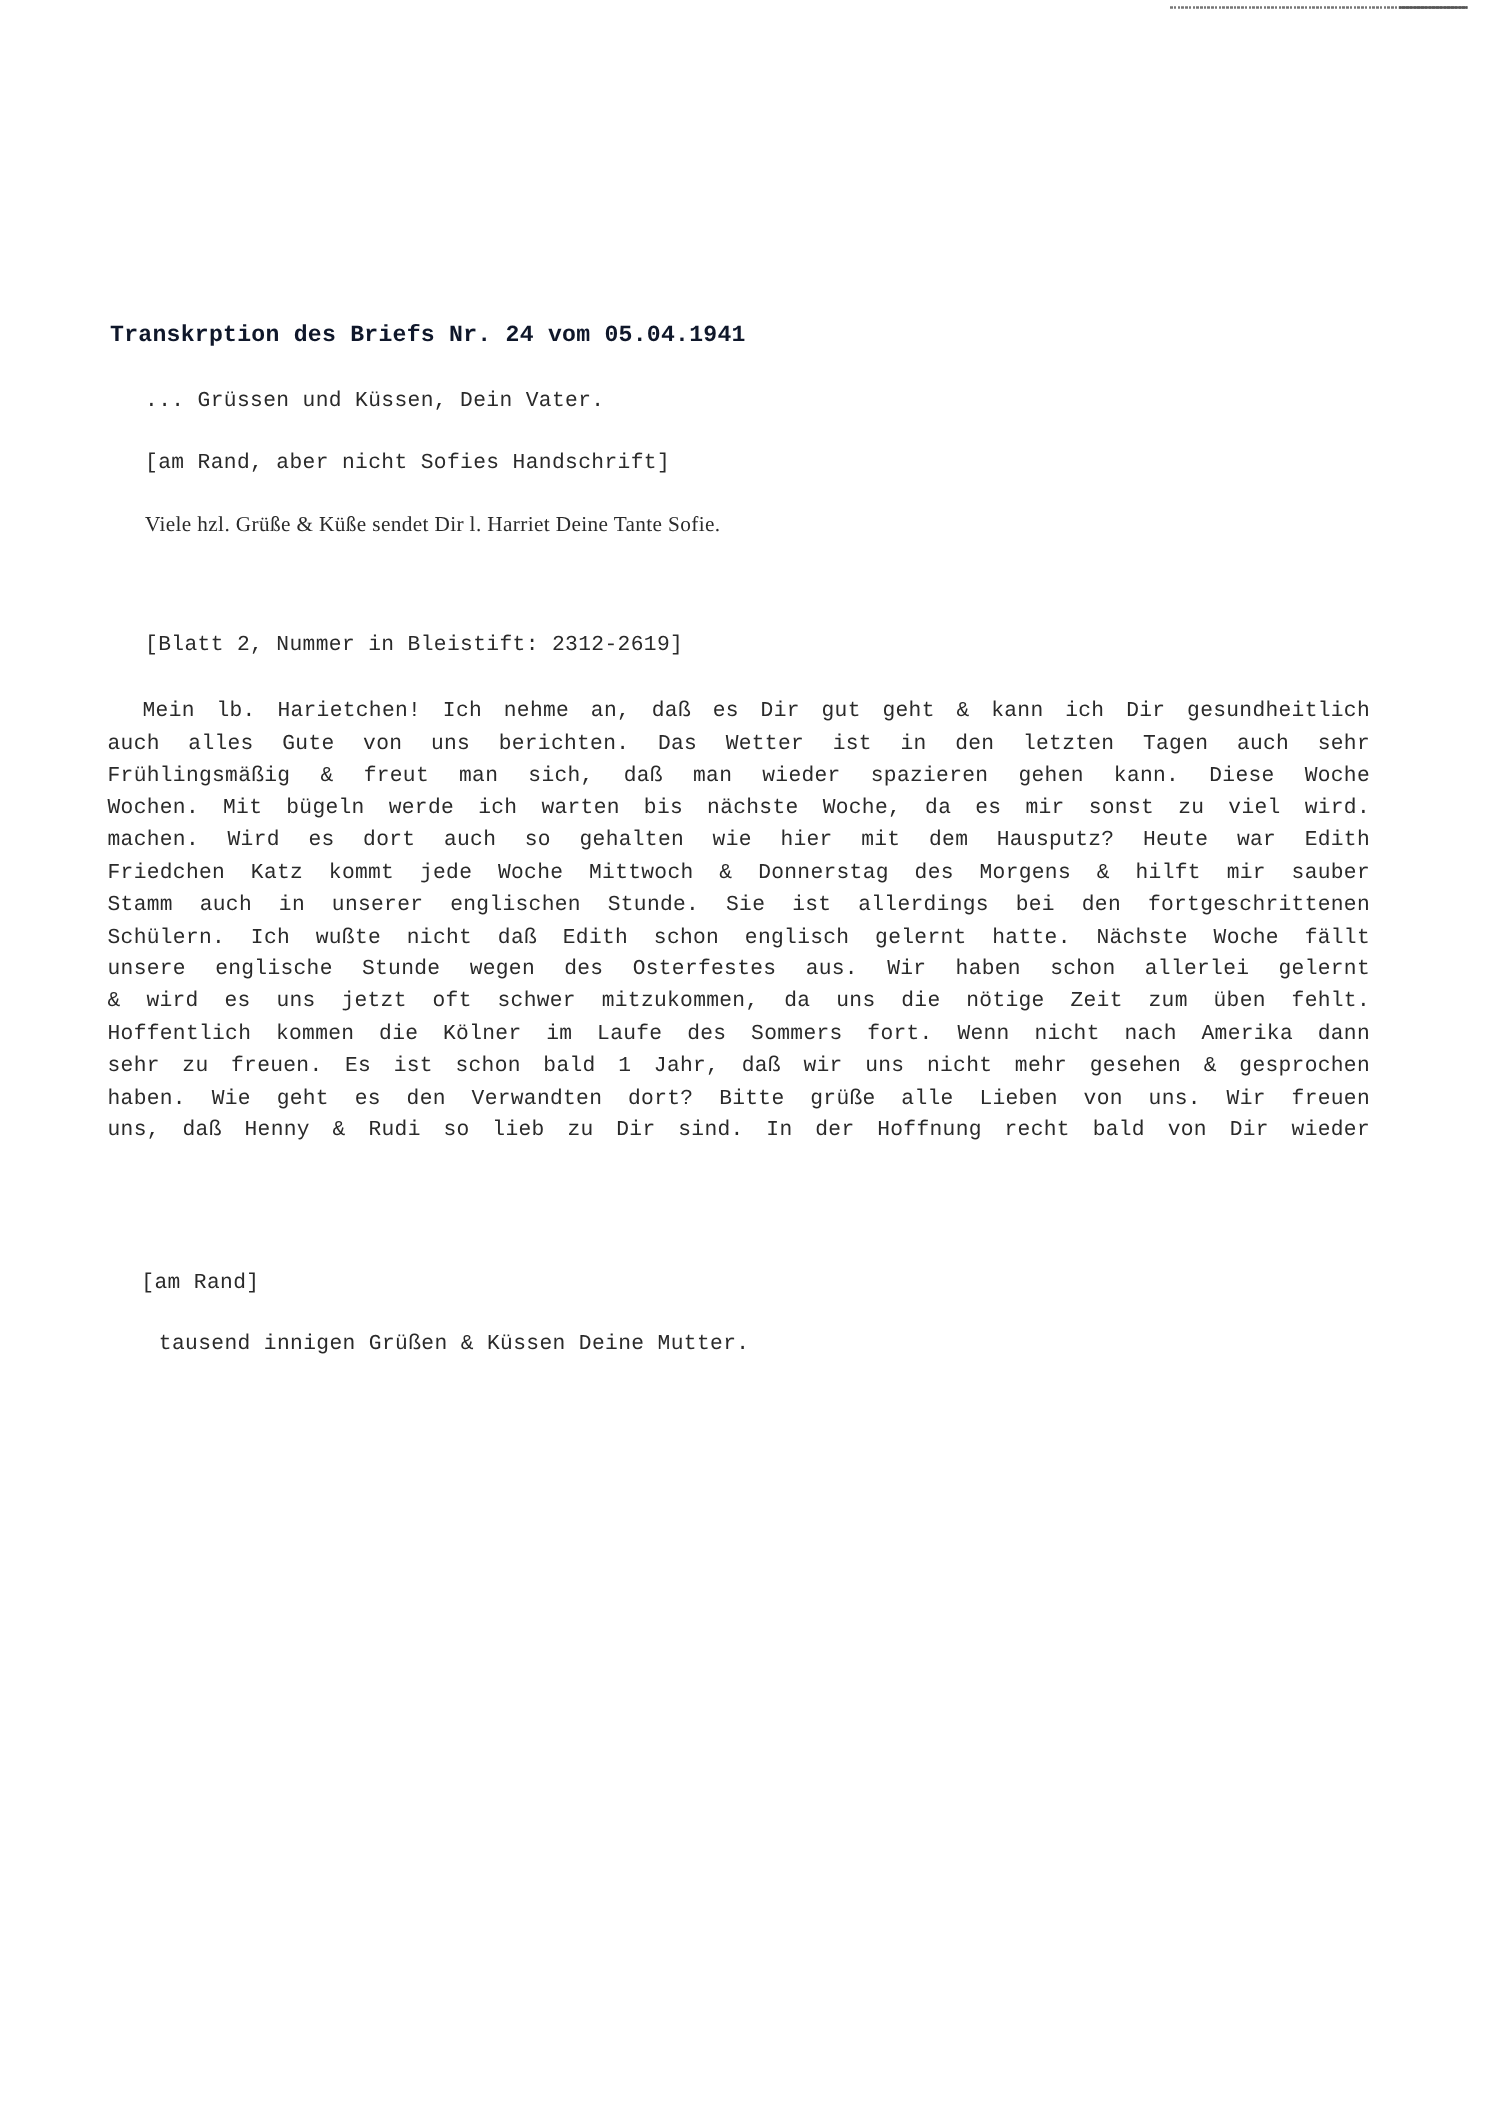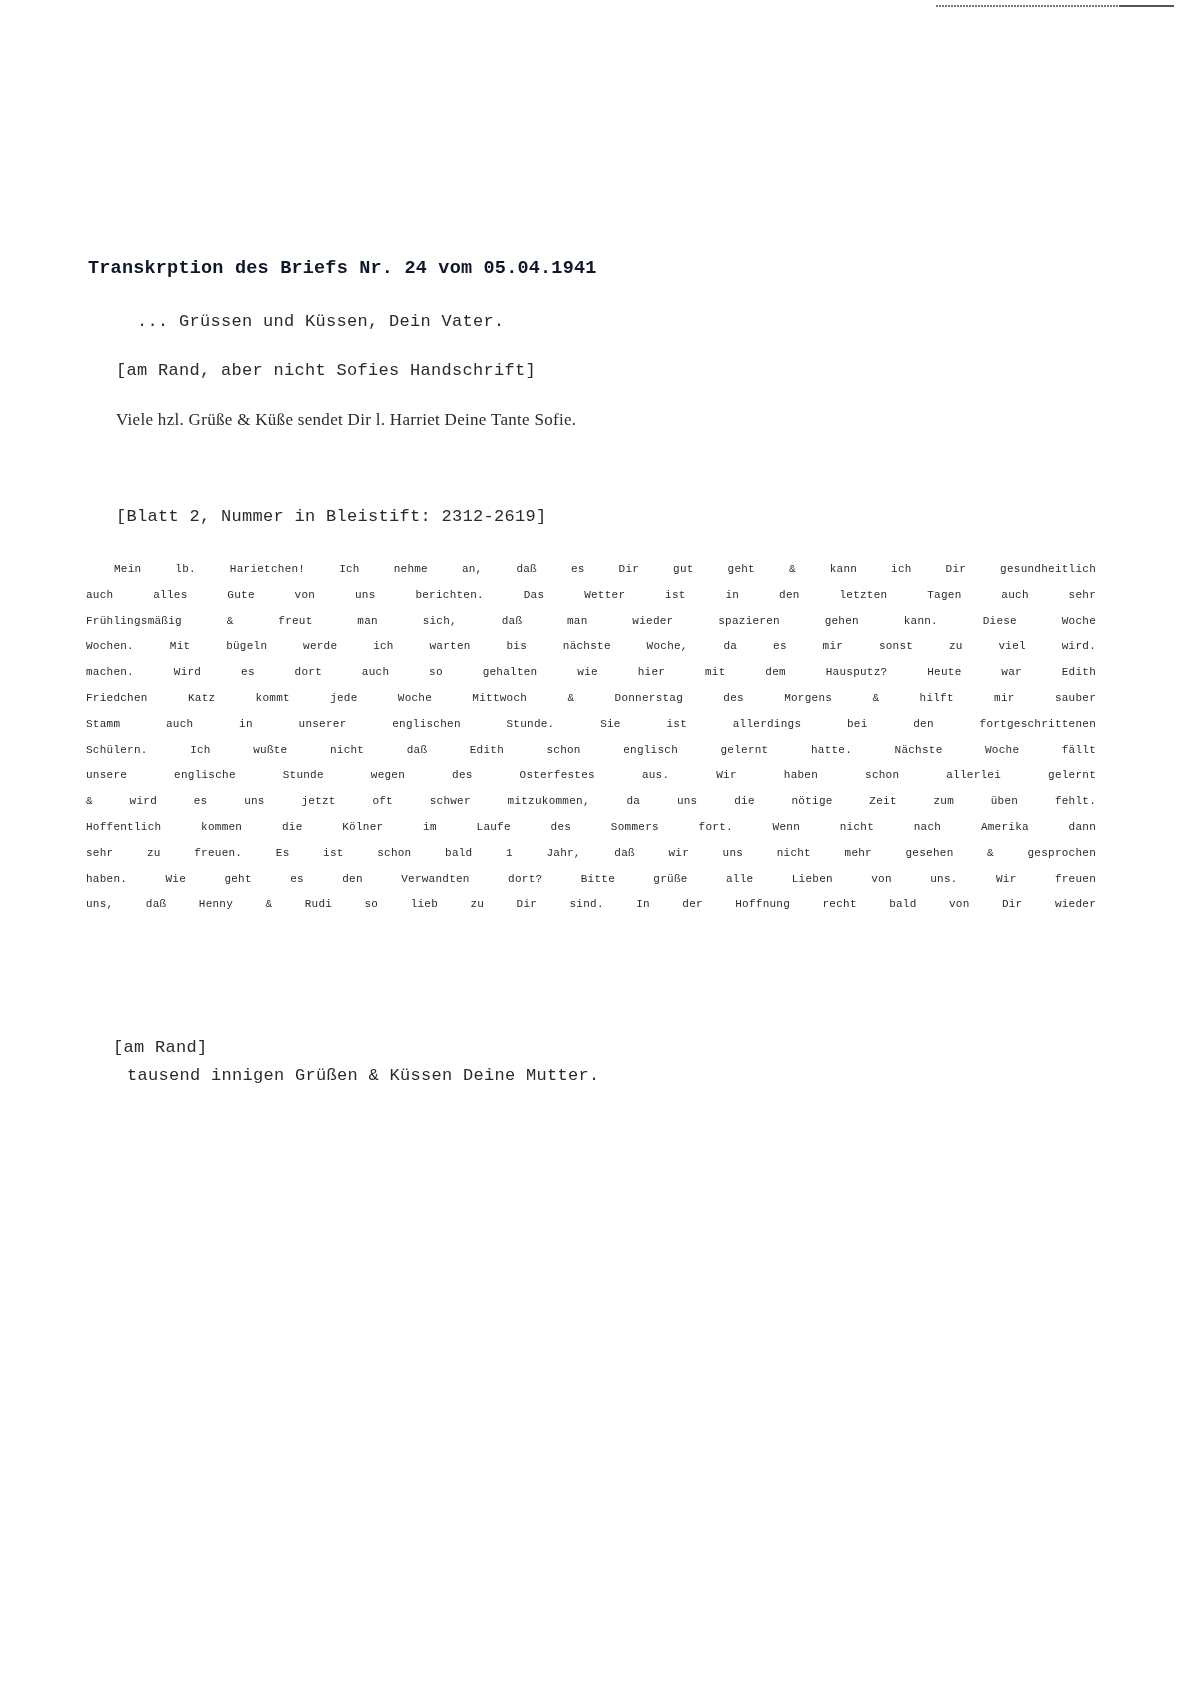--- a/index.html
+++ b/index.html
@@ -45,21 +45,21 @@
       position: absolute;
       font-size: 17px;
       white-space: nowrap;
       letter-spacing: 0.3px;
     }
     .body-text {
       position: absolute;
       left: 86px;
       top: 557px;
       width: 1010px;
-      font-size: 11px;
+      font-size: 17px;
       line-height: 25.8px;
       letter-spacing: 0.25px;
     }
     .body-text .row {
       display: block;
       white-space: nowrap;
       text-align: justify;
       text-align-last: justify;
     }
     .body-text .row.first {
@@ -71,21 +71,21 @@
   </style>
 </head>
 <body>
 
 <div class="scan-mark">
     <div class="solid"></div>
   </div>
 
 <div class="title">Transkrption des Briefs Nr. 24 vom 05.04.1941</div>
 
-<div class="line" style="left:116px; top:312px;margin-left:21px;">... Grüssen und Küssen, Dein Vater.</div>
+<div class="line" style="left:116px; top:312px;">... Grüssen und Küssen, Dein Vater.</div>
 <div class="line" style="left:116px; top:361px;">[am Rand, aber nicht Sofies Handschrift]</div>
 <div class="line" style="left:116px; top:410px;font-family:Liberation Serif, serif;">Viele hzl. Grüße &amp; Küße sendet Dir l. Harriet Deine Tante Sofie.</div>
 
 <div class="line" style="left:116px; top:507px;">[Blatt 2, Nummer in Bleistift: 2312-2619]</div>
 
 <div class="body-text">
   <span class="row first">Mein lb. Harietchen! Ich nehme an, daß es Dir gut geht &amp; kann ich Dir gesundheitlich</span>
   <span class="row">auch alles Gute von uns berichten. Das Wetter ist in den letzten Tagen auch sehr</span>
   <span class="row">Frühlingsmäßig &amp; freut man sich, daß man wieder spazieren gehen kann. Diese Woche</span>
   <span class="row">Wochen. Mit bügeln werde ich warten bis nächste Woche, da es mir sonst zu viel wird.</span>
@@ -94,14 +94,14 @@
   <span class="row">Stamm auch in unserer englischen Stunde. Sie ist allerdings bei den fortgeschrittenen</span>
   <span class="row">Schülern. Ich wußte nicht daß Edith schon englisch gelernt hatte. Nächste Woche fällt</span>
   <span class="row">unsere englische Stunde wegen des Osterfestes aus. Wir haben schon allerlei gelernt</span>
   <span class="row">&amp; wird es uns jetzt oft schwer mitzukommen, da uns die nötige Zeit zum üben fehlt.</span>
   <span class="row">Hoffentlich kommen die Kölner im Laufe des Sommers fort. Wenn nicht nach Amerika dann</span>
   <span class="row">sehr zu freuen. Es ist schon bald 1 Jahr, daß wir uns nicht mehr gesehen &amp; gesprochen</span>
   <span class="row">haben. Wie geht es den Verwandten dort? Bitte grüße alle Lieben von uns. Wir freuen</span>
   <span class="row">uns, daß Henny &amp; Rudi so lieb zu Dir sind. In der Hoffnung recht bald von Dir wieder</span>
 </div>
 
-<div class="line" style="left:113px; top:1017px;margin-top:21px;">[am Rand]</div>
+<div class="line" style="left:113px; top:1017px;">[am Rand]</div>
 <div class="line" style="left:127px; top:1066px;">tausend innigen Grüßen &amp; Küssen Deine Mutter.</div>
 
 </body></html>

